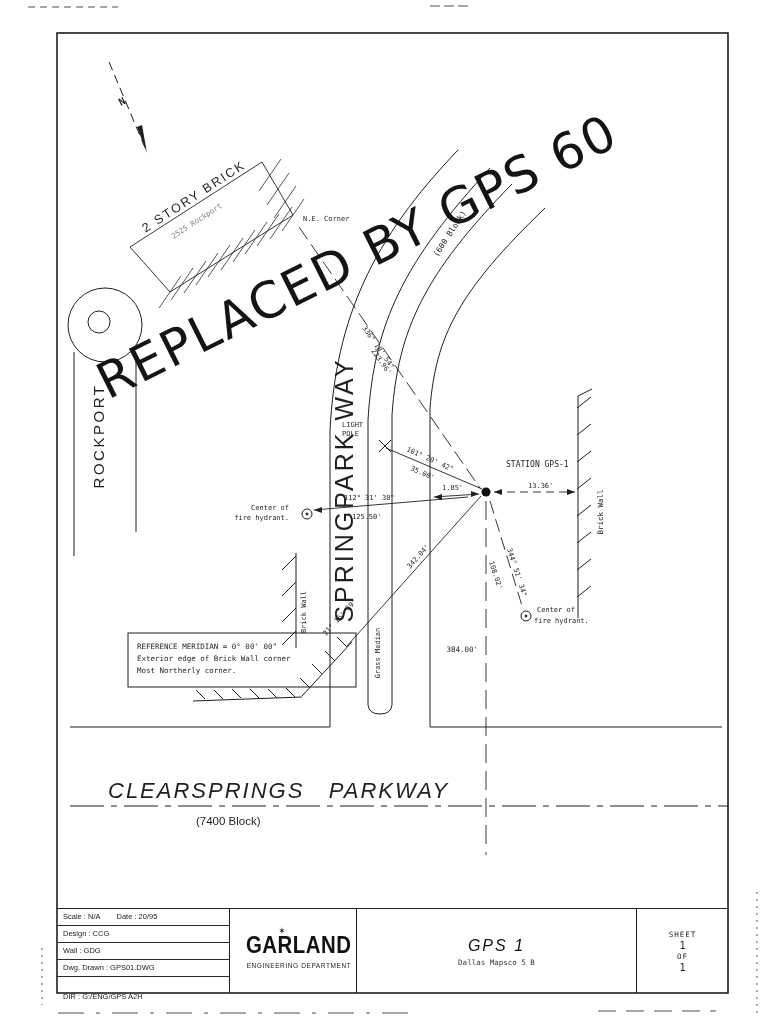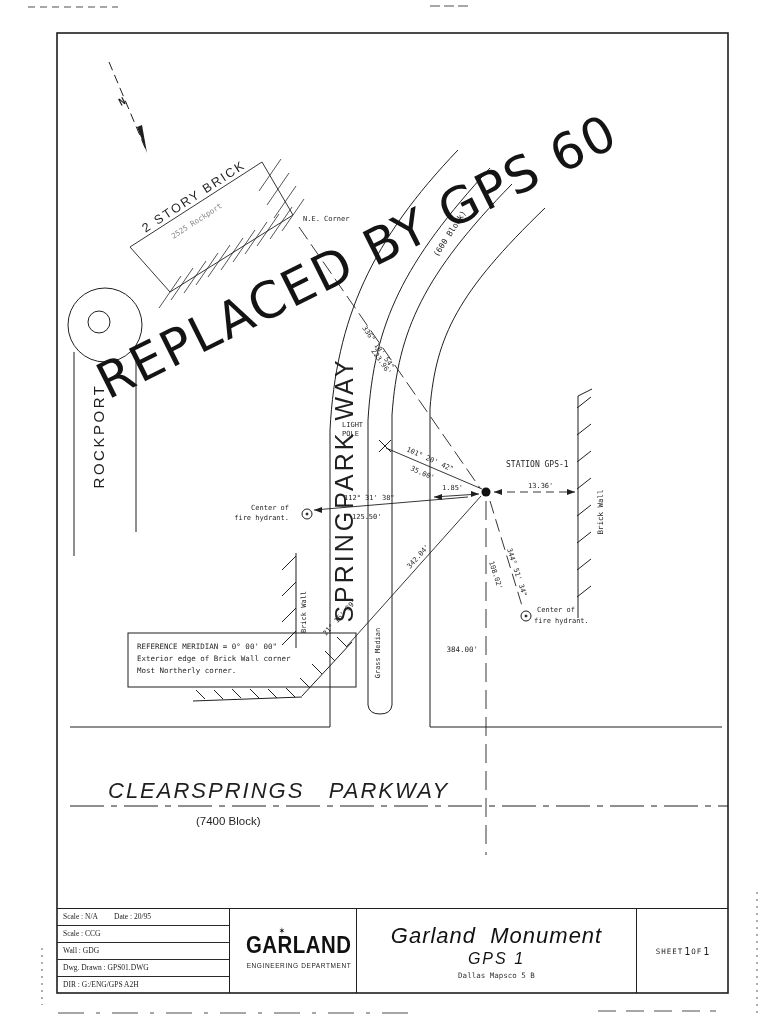--- a/index.html
+++ b/index.html
@@ -12,36 +12,36 @@
   .lbl8{font-size:8px;}
   .street{font-family:"Liberation Sans",sans-serif;}
   .faint{fill:#8a8a8a;}
   .stamp{position:absolute;left:112px;top:356px;height:52px;line-height:52px;
          font-family:"DejaVu Sans",sans-serif;font-size:50px;letter-spacing:2px;color:#141414;
          transform:rotate(-26.5deg);transform-origin:left bottom;white-space:pre;}
   
   .tb{position:absolute;left:57px;top:908px;width:671px;height:85px;display:flex;
       border-top:1.6px solid #1f1f1f;box-sizing:border-box;}
   .tb-left{width:173px;box-sizing:border-box;border-right:1.4px solid #1f1f1f;
-           font-family:Liberation Serif, serif;font-size:7.5px;color:#222;}
+           font-family:Liberation Sans, sans-serif;font-size:7.5px;color:#222;}
   .tb-row{height:17px;line-height:16px;padding-left:6px;border-bottom:1px solid #2a2a2a;
           box-sizing:border-box;display:flex;gap:16px;white-space:pre;}
-  .tb-row:last-child{border-bottom:none;}
+  .tb-row:last-child{border-bottom:none;margin-top:12px;}
   .tb-logo{width:115px;box-sizing:border-box;border-right:1.4px solid #1f1f1f;
            display:flex;flex-direction:column;align-items:center;justify-content:center;margin-left:12px;}
   .logo-word{position:relative;font-weight:700;font-size:20px;letter-spacing:0.5px;
              transform:scale(1.02,1.18);color:#111;}
   .logo-star{position:absolute;left:32px;top:-5px;font-size:8px;font-weight:400;}
   .logo-dept{font-size:6.5px;letter-spacing:0.6px;margin-top:5px;color:#222;}
   .tb-title{width:280px;box-sizing:border-box;border-right:1.4px solid #1f1f1f;
             display:flex;flex-direction:column;align-items:center;justify-content:center;}
   .title1{font-style:italic;font-size:22px;letter-spacing:1px;white-space:pre;color:#111;}
   .title2{font-style:italic;font-size:16px;letter-spacing:2px;margin-top:1px;color:#111;}
   .subtitle{font-size:7.5px;margin-top:3px;color:#333;font-family:"DejaVu Sans Mono",monospace;}
-  .tb-sheet{flex:1;display:flex;align-items:center;justify-content:center;
+  .tb-sheet{flex:1;display:flex;flex-direction:column;align-items:center;justify-content:center;
             gap:1px;font-family:"DejaVu Sans Mono",monospace;}
   .sheet-word{font-size:7.5px;letter-spacing:1px;}
   .sheet-num{font-size:10px;}
 </style>
 </head>
 <body>
 
 <div class="page">
 
 <svg width="770" height="1024" viewBox="0 0 770 1024">
@@ -215,41 +215,40 @@
 
 <div class="stamp">REPLACED BY GPS 60</div>
 
 <div class="tb">
   <div class="tb-left">
     <div class="tb-row">
       <span>Scale : N/A</span>
       <span>Date : 20/95</span>
     </div>
     <div class="tb-row">
-      <span>Scale : CCG</span>
+      <span>Design : CCG</span>
     </div>
     <div class="tb-row">
       <span>Wall : GDG</span>
     </div>
     <div class="tb-row">
       <span>Dwg. Drawn : GPS01.DWG</span>
     </div>
     <div class="tb-row">
       <span>DIR : G:/ENG/GPS A2H</span>
     </div>
   </div>
   <div class="tb-logo">
     <div class="logo-word">
       <span>GARLAND</span>
       <span class="logo-star">✶</span>
     </div>
     <div class="logo-dept">ENGINEERING DEPARTMENT</div>
   </div>
   <div class="tb-title">
-    <div class="title1">Garland  Monument</div>
     <div class="title2">GPS 1</div>
     <div class="subtitle">Dallas Mapsco 5 B</div>
   </div>
   <div class="tb-sheet">
     <div class="sheet-word">SHEET</div>
     <div class="sheet-num">1</div>
     <div class="sheet-word">OF</div>
     <div class="sheet-num">1</div>
   </div>
 </div>

